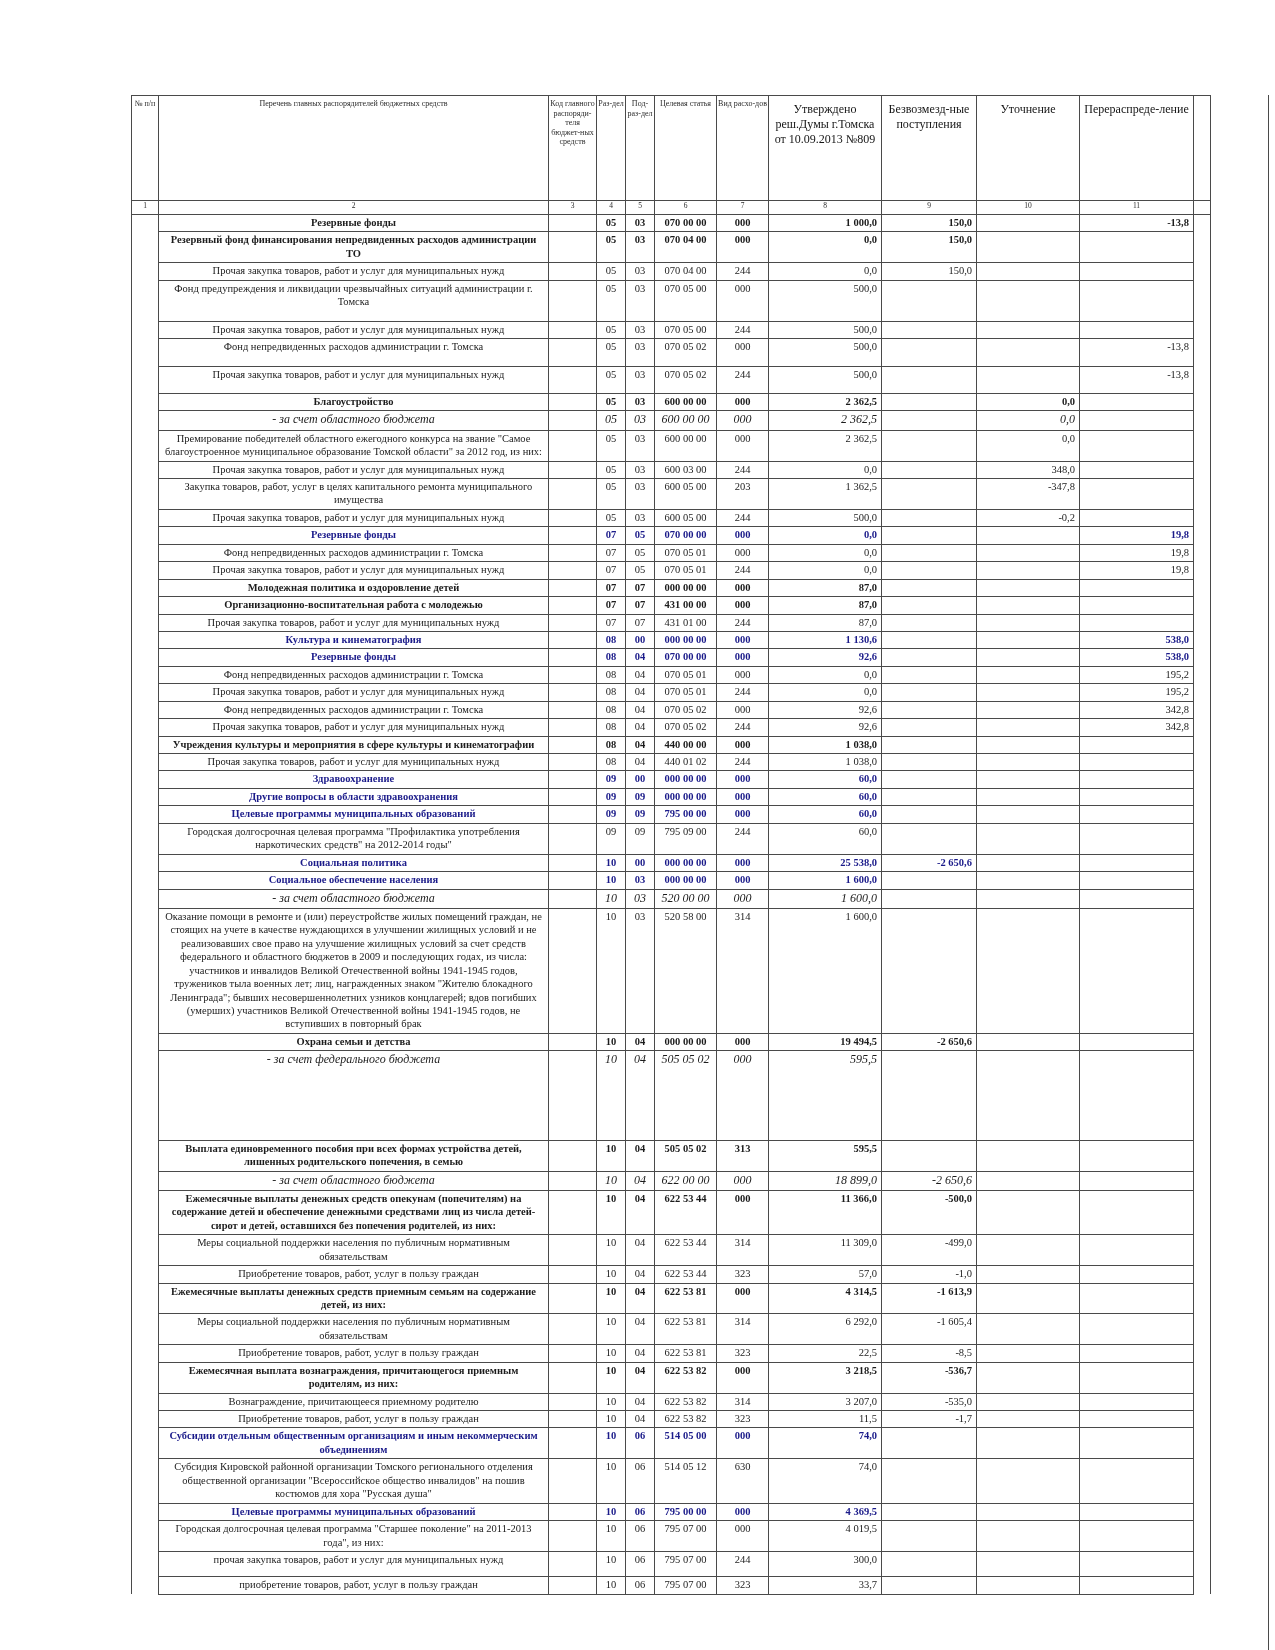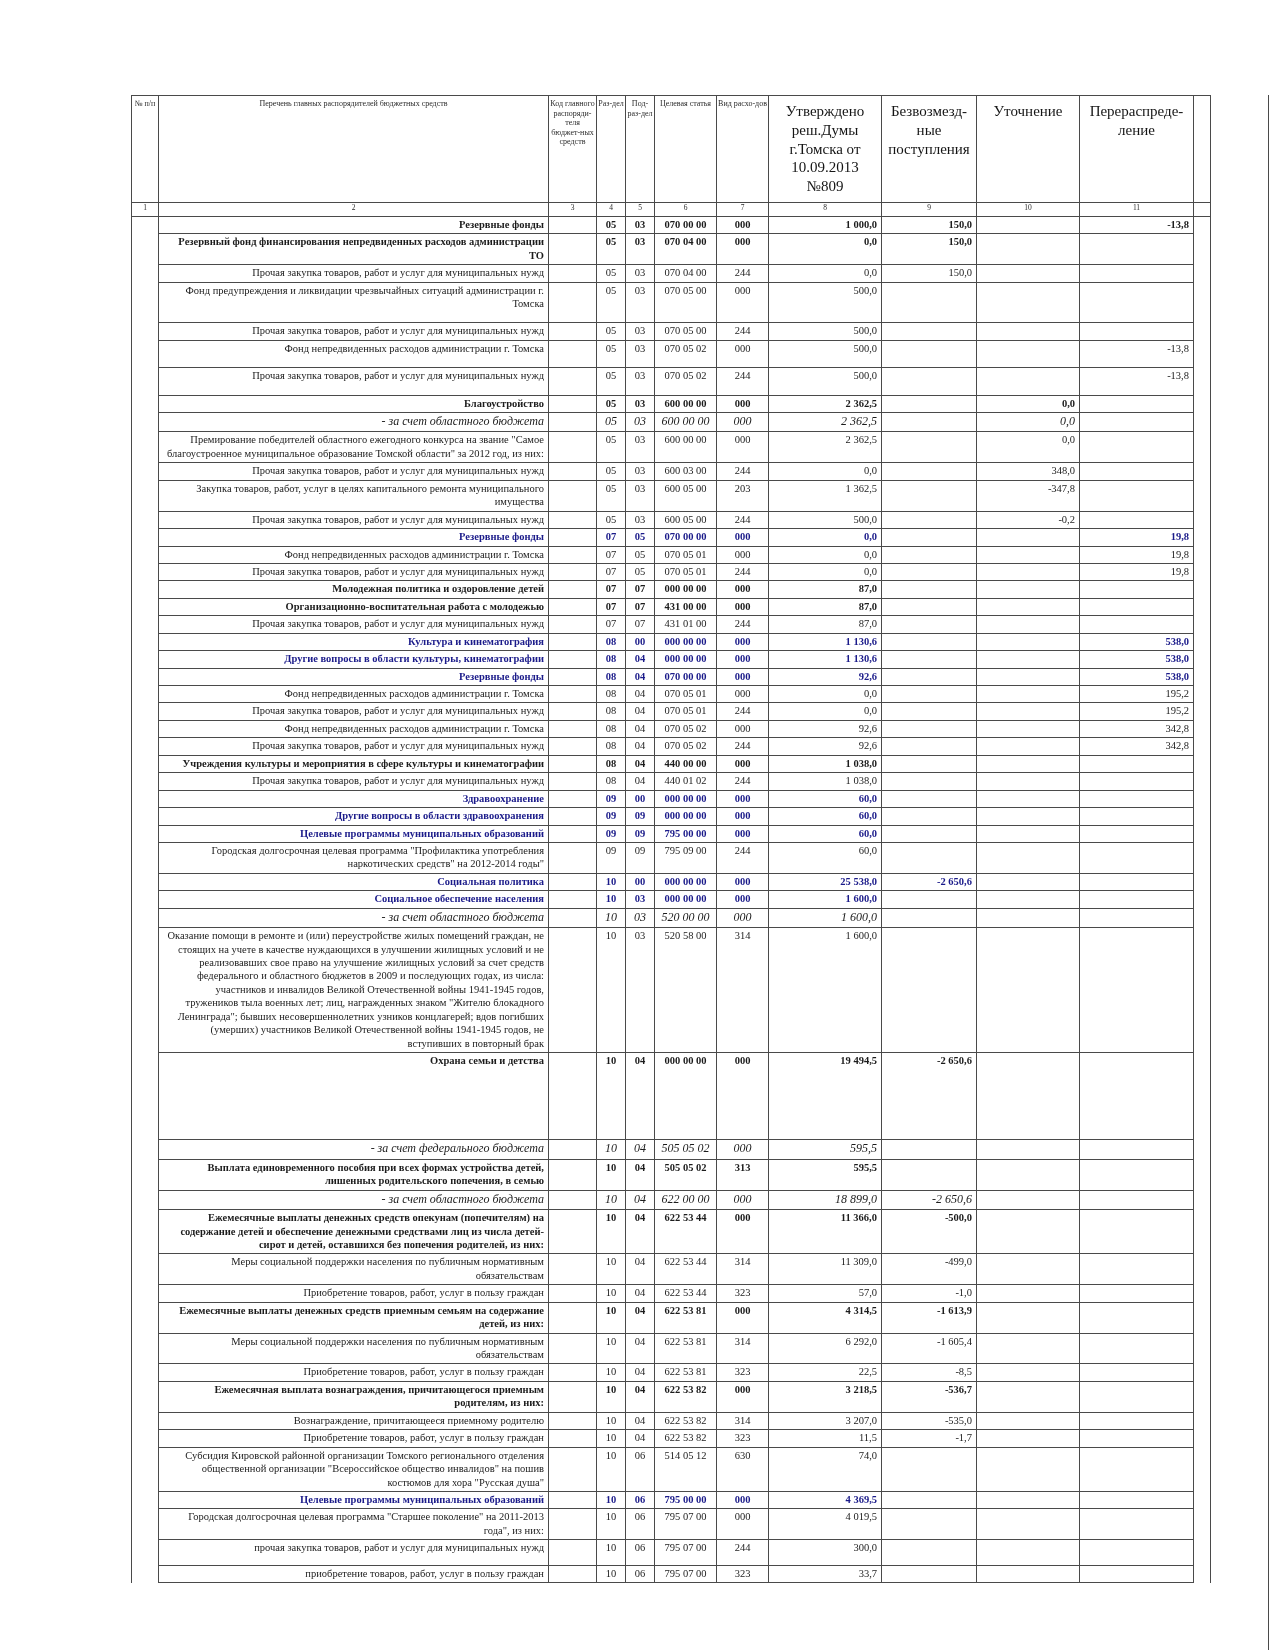--- a/index.html
+++ b/index.html
@@ -34,42 +34,42 @@
     text-align: center;
   }
   th.h-s {
     font-size: 8px;
     line-height: 1.2;
     color: #2b2b2b;
     padding: 3px 1px;
     margin-top: 38px;
   }
   th.h-b {
-    font-size: 15px;
+    font-size: 12px;
     line-height: 1.25;
     padding: 6px 2px;
     color: #151515;
     margin-top: 40px;
   }
   thead tr.num-head th {
     height: 11px;
     font-weight: normal;
     font-size: 7.5px;
     line-height: 1;
     padding: 1px 0;
     text-align: center;
     color: #2b2b2b;
   }
   
   tbody td {
     font-size: 10.5px;
     line-height: 1.28;
     padding: 1px 2px 2px 2px;
   }
-  td.c-name { text-align: right; padding-left: 4px; padding-right: 4px; }
+  td.c-name { text-align: center; padding-left: 4px; padding-right: 4px; }
   td.c-name.ind { padding-left: 14px; }
   td.c-mid { text-align: center; white-space: nowrap; }
   td.c-amt { text-align: right; padding-right: 4px; white-space: nowrap; }
   td.c-num, td.c-cut { border-top: none; border-bottom: none; }
   tr.r-b  { font-weight: bold; }
   tr.r-i  { font-style: italic; }
   tr.r-i td { font-size: 12px; }
   tr.r-bl { font-weight: bold; color: #1b1b8a; }
   tbody tr:nth-child(37) td.c-name { padding-bottom: 72px; margin-top: 48px; }
   tbody tr:nth-child(4) td.c-name,
@@ -410,34 +410,20 @@
           <td class="c-mid">000 00 00</td>
           <td class="c-mid">000</td>
           <td class="c-amt">1 130,6</td>
           <td class="c-amt"></td>
           <td class="c-amt"></td>
           <td class="c-amt">538,0</td>
           <td class="c-cut"></td>
         </tr>
         <tr class="r-bl">
           <td class="c-num"></td>
-          <td class="c-name">Другие вопросы в области культуры, кинематографии</td>
-          <td class="c-code"></td>
-          <td class="c-mid">08</td>
-          <td class="c-mid">04</td>
-          <td class="c-mid">000 00 00</td>
-          <td class="c-mid">000</td>
-          <td class="c-amt">1 130,6</td>
-          <td class="c-amt"></td>
-          <td class="c-amt"></td>
-          <td class="c-amt">538,0</td>
-          <td class="c-cut"></td>
-        </tr>
-        <tr class="r-bl">
-          <td class="c-num"></td>
           <td class="c-name">Резервные фонды</td>
           <td class="c-code"></td>
           <td class="c-mid">08</td>
           <td class="c-mid">04</td>
           <td class="c-mid">070 00 00</td>
           <td class="c-mid">000</td>
           <td class="c-amt">92,6</td>
           <td class="c-amt"></td>
           <td class="c-amt"></td>
           <td class="c-amt">538,0</td>
@@ -810,20 +796,34 @@
         <tr class="r-n">
           <td class="c-num"></td>
           <td class="c-name ind">Приобретение товаров, работ, услуг в пользу граждан</td>
           <td class="c-code"></td>
           <td class="c-mid">10</td>
           <td class="c-mid">04</td>
           <td class="c-mid">622 53 82</td>
           <td class="c-mid">323</td>
           <td class="c-amt">11,5</td>
           <td class="c-amt">-1,7</td>
+          <td class="c-amt"></td>
+          <td class="c-amt"></td>
+          <td class="c-cut"></td>
+        </tr>
+        <tr class="r-bl">
+          <td class="c-num"></td>
+          <td class="c-name">Субсидии отдельным общественным организациям и иным некоммерческим объединениям</td>
+          <td class="c-code"></td>
+          <td class="c-mid">10</td>
+          <td class="c-mid">06</td>
+          <td class="c-mid">514 05 00</td>
+          <td class="c-mid">000</td>
+          <td class="c-amt">74,0</td>
+          <td class="c-amt"></td>
           <td class="c-amt"></td>
           <td class="c-amt"></td>
           <td class="c-cut"></td>
         </tr>
         <tr class="r-n">
           <td class="c-num"></td>
           <td class="c-name">Субсидия Кировской районной организации Томского регионального отделения общественной организации "Всероссийское общество инвалидов" на пошив костюмов для хора "Русская душа"</td>
           <td class="c-code"></td>
           <td class="c-mid">10</td>
           <td class="c-mid">06</td>

